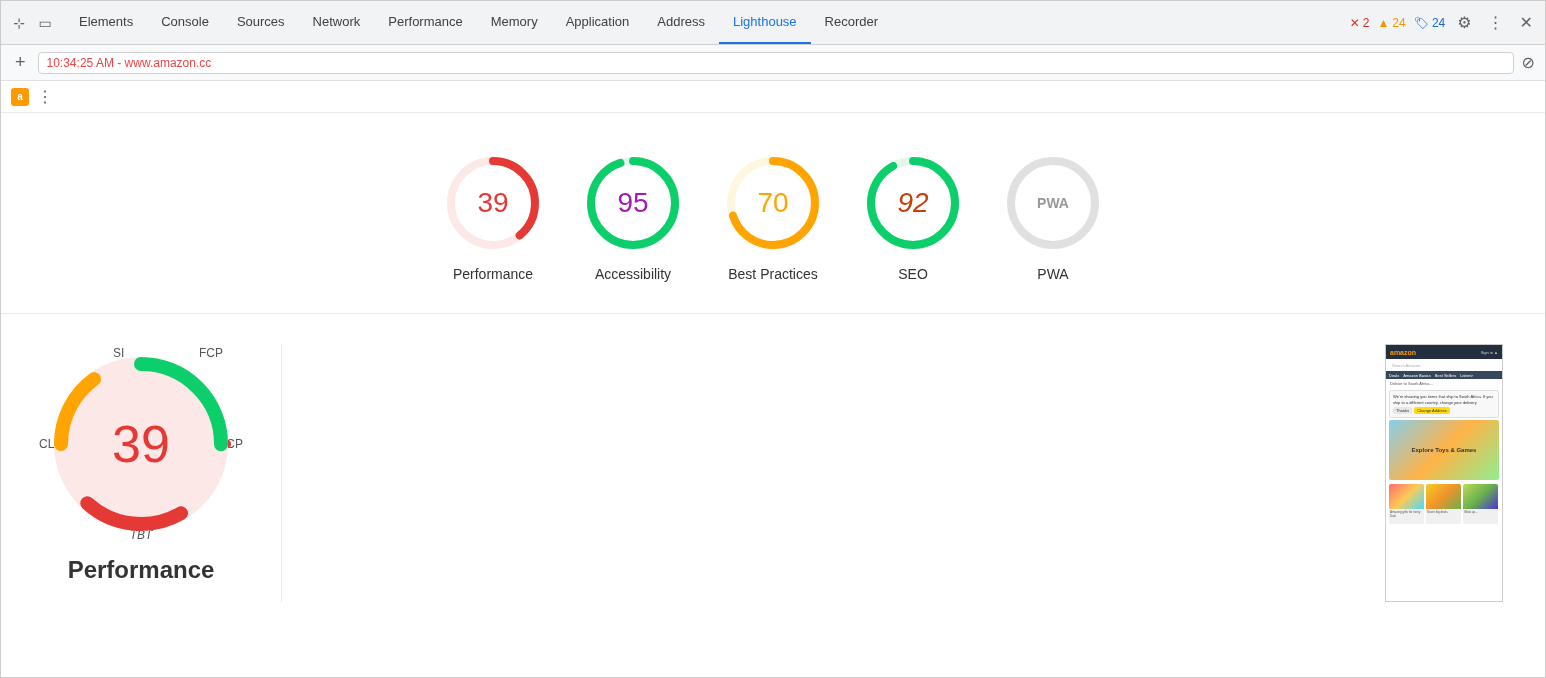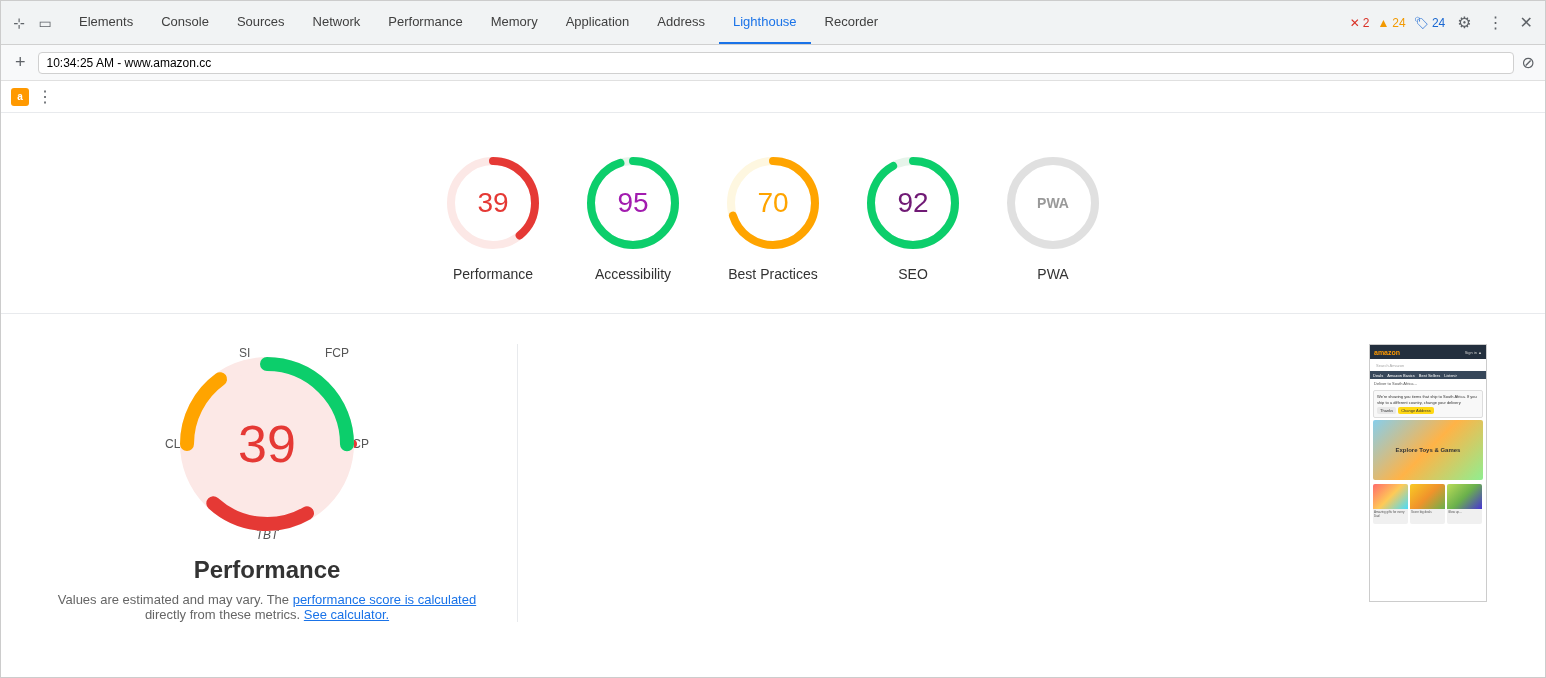--- a/index.html
+++ b/index.html
@@ -17,21 +17,21 @@
     .tab.active { color: #1a73e8; border-bottom: 2px solid #1a73e8; }
     .tab-right { display: flex; align-items: center; gap: 8px; margin-left: auto; }
     .error-badge { display: flex; align-items: center; gap: 3px; font-size: 12px; color: #d93025; }
     .warn-badge { display: flex; align-items: center; gap: 3px; font-size: 12px; color: #f29900; }
     .info-badge { display: flex; align-items: center; gap: 3px; font-size: 12px; color: #1967d2; }
     .settings-icon, .more-icon, .close-icon { color: #5f6368; cursor: pointer; font-size: 16px; padding: 4px; }
 
     
     .address-bar { display: flex; align-items: center; height: 36px; background: #f8f9fa; border-bottom: 1px solid #e0e0e0; padding: 0 10px; gap: 8px; flex-shrink: 0; }
     .new-tab-btn { font-size: 18px; color: #5f6368; cursor: pointer; padding: 0 4px; }
-    .address-input { flex: 1; background: #fff; border: 1px solid #d0d0d0; border-radius: 4px; padding: 3px 8px; font-size: 12px; color: #000000; }
+    .address-input { flex: 1; background: #fff; border: 1px solid #d0d0d0; border-radius: 4px; padding: 3px 8px; font-size: 12px; color: #ef4444; }
     .reload-btn { font-size: 16px; color: #5f6368; cursor: pointer; }
 
     
     .url-bar { display: flex; align-items: center; height: 32px; background: #fff; border-bottom: 1px solid #e8eaed; padding: 0 10px; gap: 8px; flex-shrink: 0; }
     .url-text { font-size: 13px; color: #333; flex: 1; }
     .url-more { font-size: 16px; color: #5f6368; cursor: pointer; }
 
     
     .main-content { flex: 1; overflow-y: auto; background: #fff; position: relative; }
 
@@ -44,21 +44,21 @@
     .gauge-container { position: relative; width: 100px; height: 100px; }
     .gauge-svg { width: 100px; height: 100px; transform: rotate(-90deg); }
     .gauge-bg { fill: none; stroke-width: 8; }
     .gauge-fg { fill: none; stroke-width: 8; stroke-linecap: round; }
     .gauge-number { position: absolute; top: 50%; left: 50%; transform: translate(-50%, -50%); font-size: 28px; font-weight: 400; }
 
     
     .divider { height: 1px; background: #e8eaed; margin: 10px 0; }
 
     
-    .perf-section { display: flex; padding: 20px 56px; gap: 20px; }
+    .perf-section { display: flex; padding: 20px 40px; gap: 20px; }
     .perf-left { display: flex; flex-direction: column; align-items: center; }
     .metric-label { position: absolute; font-size: 12px; color: #555; font-weight: 500; }
     .metric-label.si { top: 2px; left: 72px; }
     .metric-label.fcp { top: 2px; right: 18px; text-align: right; }
     .metric-label.lcp { top: 50%; right: -2px; transform: translateY(-50%); }
     .metric-label.tbt { bottom: 2px; left: 50%; transform: translateX(-50%); font-style: italic; }
     .metric-label.cls { top: 50%; left: -2px; transform: translateY(-50%); }
     .perf-score { position: absolute; top: 50%; left: 50%; transform: translate(-50%, -50%); font-size: 52px; color: #e53935; font-weight: 400; }
     .perf-title { font-size: 24px; font-weight: 600; color: #333; margin-top: 12px; }
     .perf-note { font-size: 13px; color: #666; text-align: center; max-width: 420px; margin-top: 8px; }
@@ -191,21 +191,21 @@
           </div>
           <div class="score-label">Best Practices</div>
         </div>
 
         <div class="score-item">
           <div class="gauge-container">
             <svg class="gauge-svg" viewBox="0 0 100 100">
               <circle class="gauge-bg" cx="50" cy="50" r="42" stroke="#e6f4ea"></circle>
               <circle class="gauge-fg" cx="50" cy="50" r="42" stroke="#0cce6b" stroke-dasharray="263.9" stroke-dashoffset="21.1"></circle>
             </svg>
-            <div class="gauge-number" style="color:#701a75;">92</div>
+            <div class="gauge-number" style="color:#c2410c;font-style:italic;">92</div>
           </div>
           <div class="score-label">SEO</div>
         </div>
 
         <div class="score-item">
           <div class="gauge-container">
             <svg class="gauge-svg" viewBox="0 0 100 100">
               <circle class="gauge-bg" cx="50" cy="50" r="42" stroke="#e0e0e0"></circle>
             </svg>
             <div class="gauge-number" style="color:#999; font-size:14px; font-weight:700;">PWA</div>
@@ -244,23 +244,20 @@
               <circle cx="100" cy="100" r="80" fill="none" stroke="#e53935" stroke-width="14" stroke-dasharray="502.7" stroke-dashoffset="402.2" stroke-linecap="round" transform="rotate(60 100 100)"></circle>
 
               <circle cx="100" cy="100" r="80" fill="none" stroke="#ffa400" stroke-width="14" stroke-dasharray="502.7" stroke-dashoffset="427.3" stroke-linecap="round" transform="rotate(180 100 100)"></circle>
             </svg>
 
             <div class="perf-score">39</div>
           </div>
 
           <div class="perf-title">Performance</div>
 
-          <div class="perf-note">
-            <span>Values are estimated and may vary. The </span><a>performance score is calculated</a><span> directly from these metrics. </span><a>See calculator.</a>
-          </div>
         </div>
 
         <div style="width:1px; background:#e8eaed; align-self:stretch; margin: 0 20px;"></div>
 
         <div class="screenshot-preview">
           <div class="amazon-mockup">
             <div class="amazon-header">
               <span class="amazon-logo">amazon</span>
               <span class="amazon-signin">Sign in ▲</span>
             </div>

